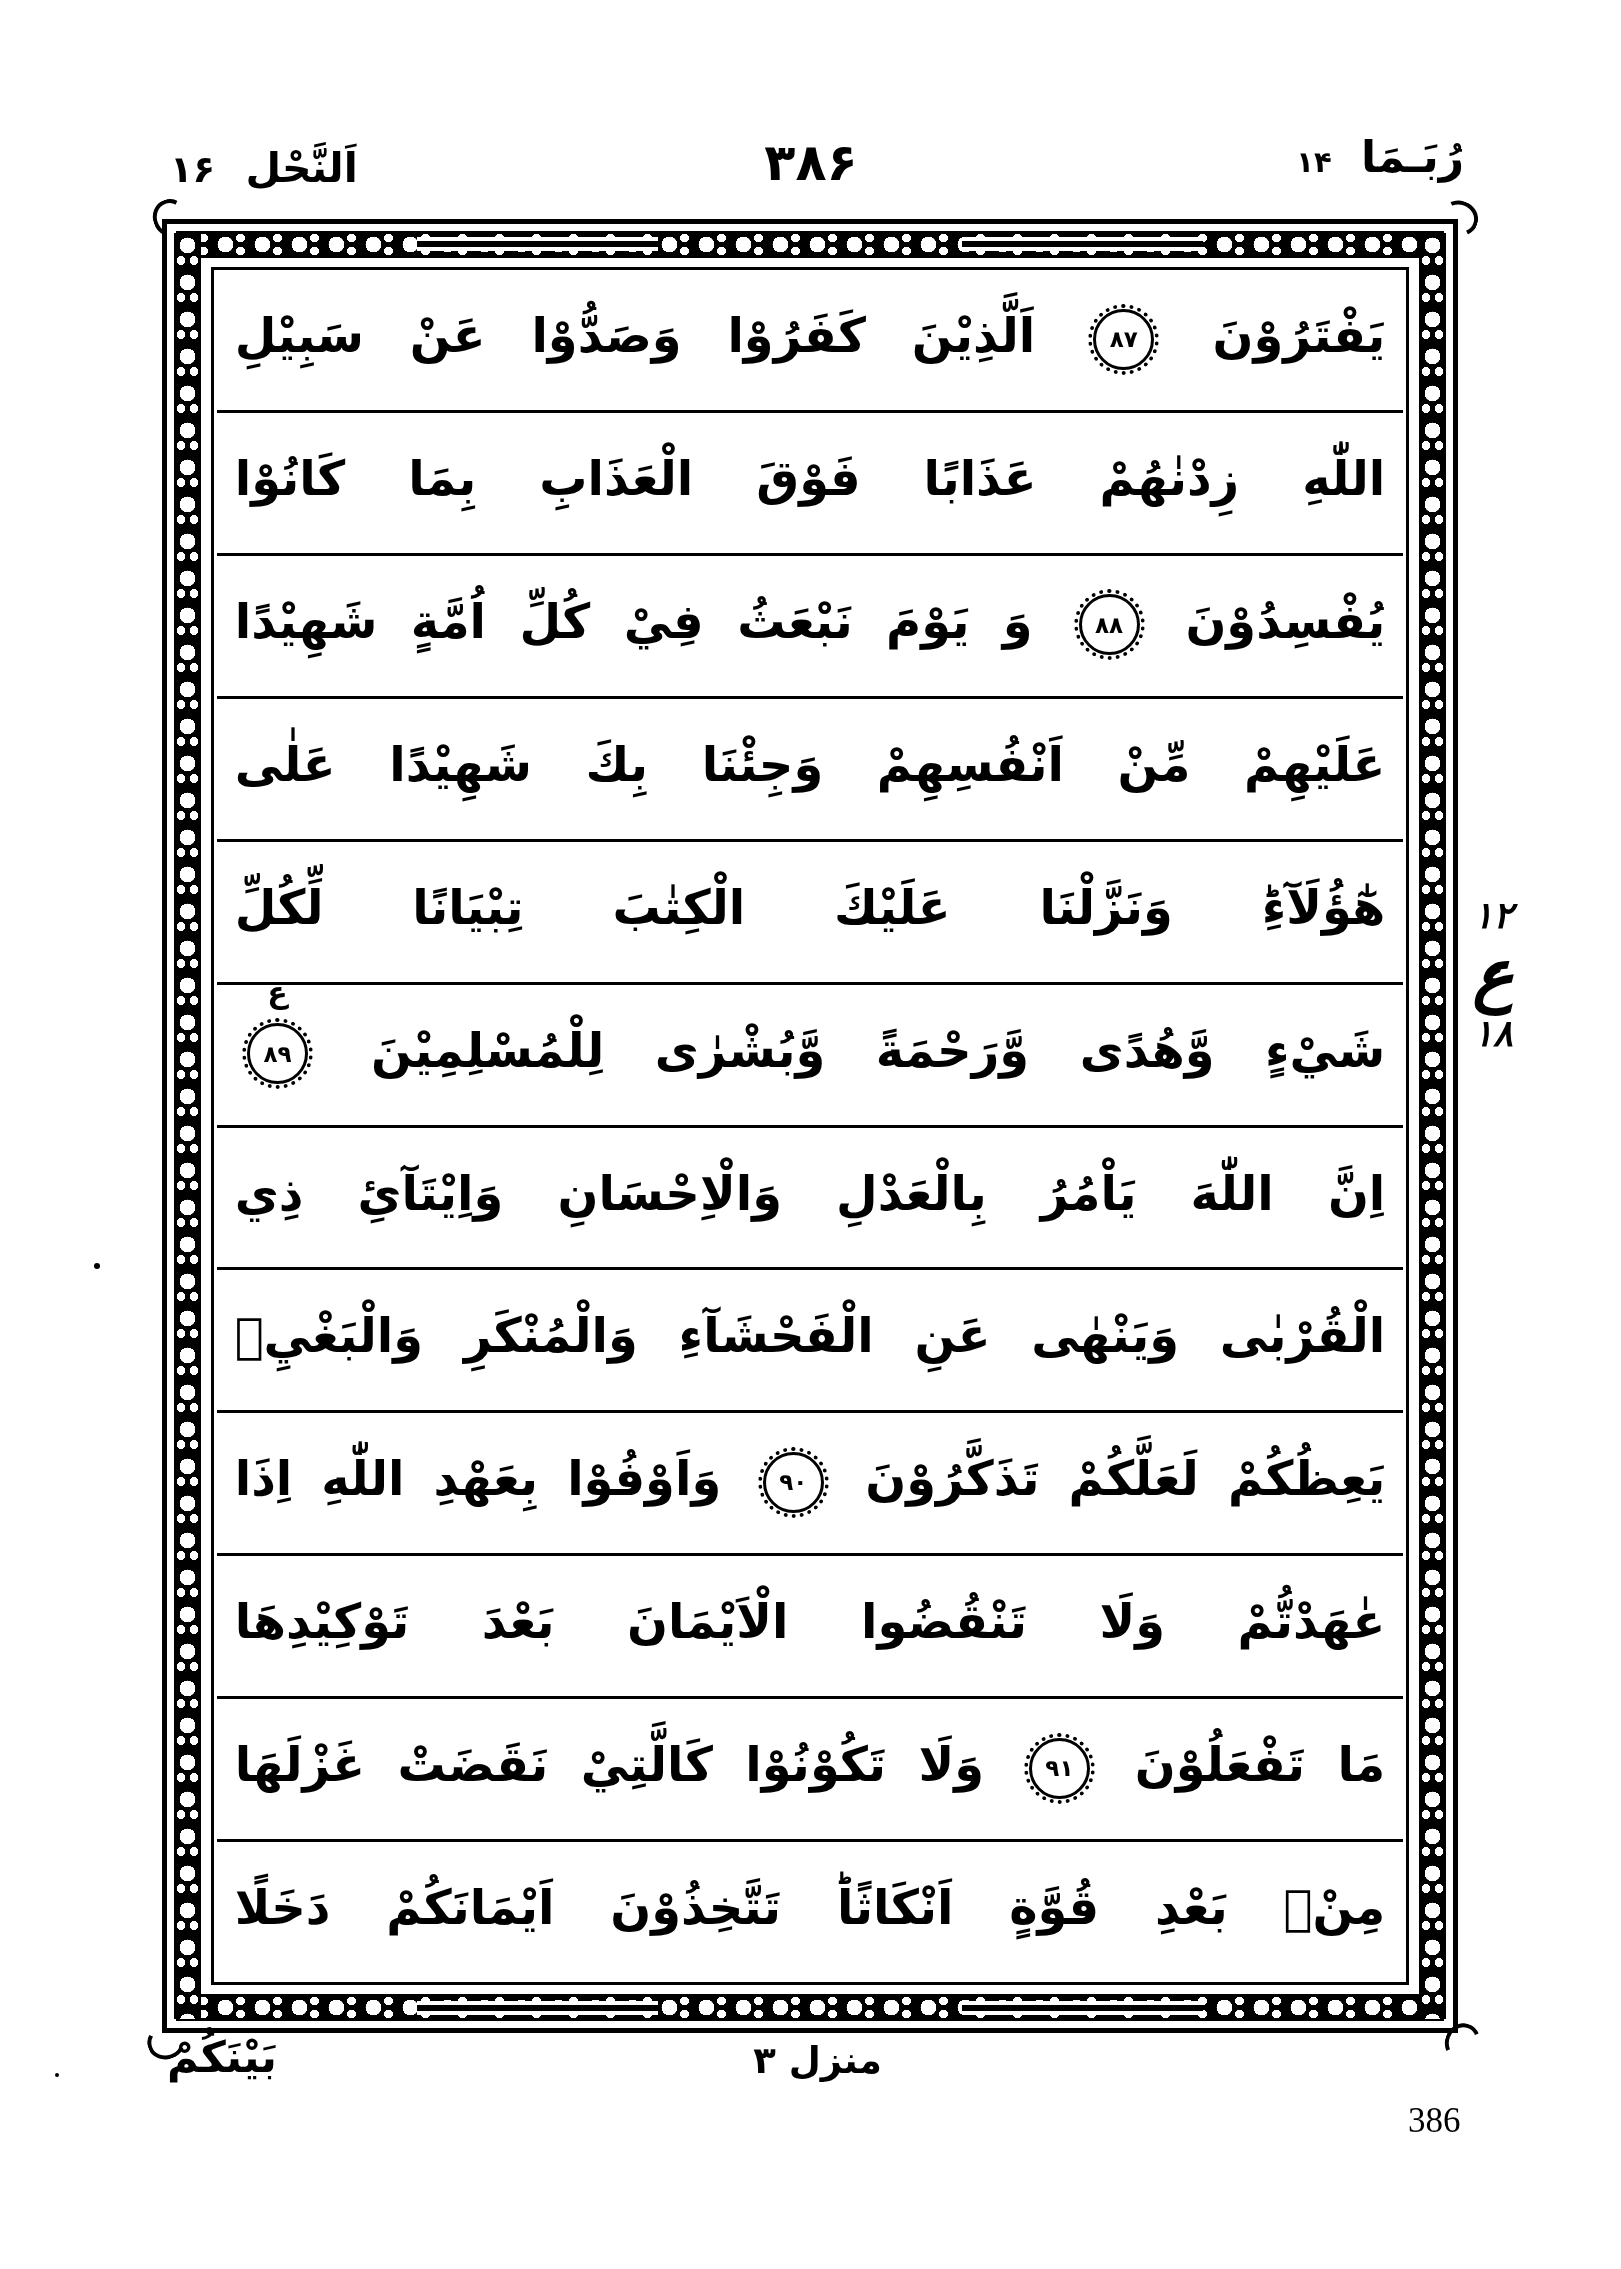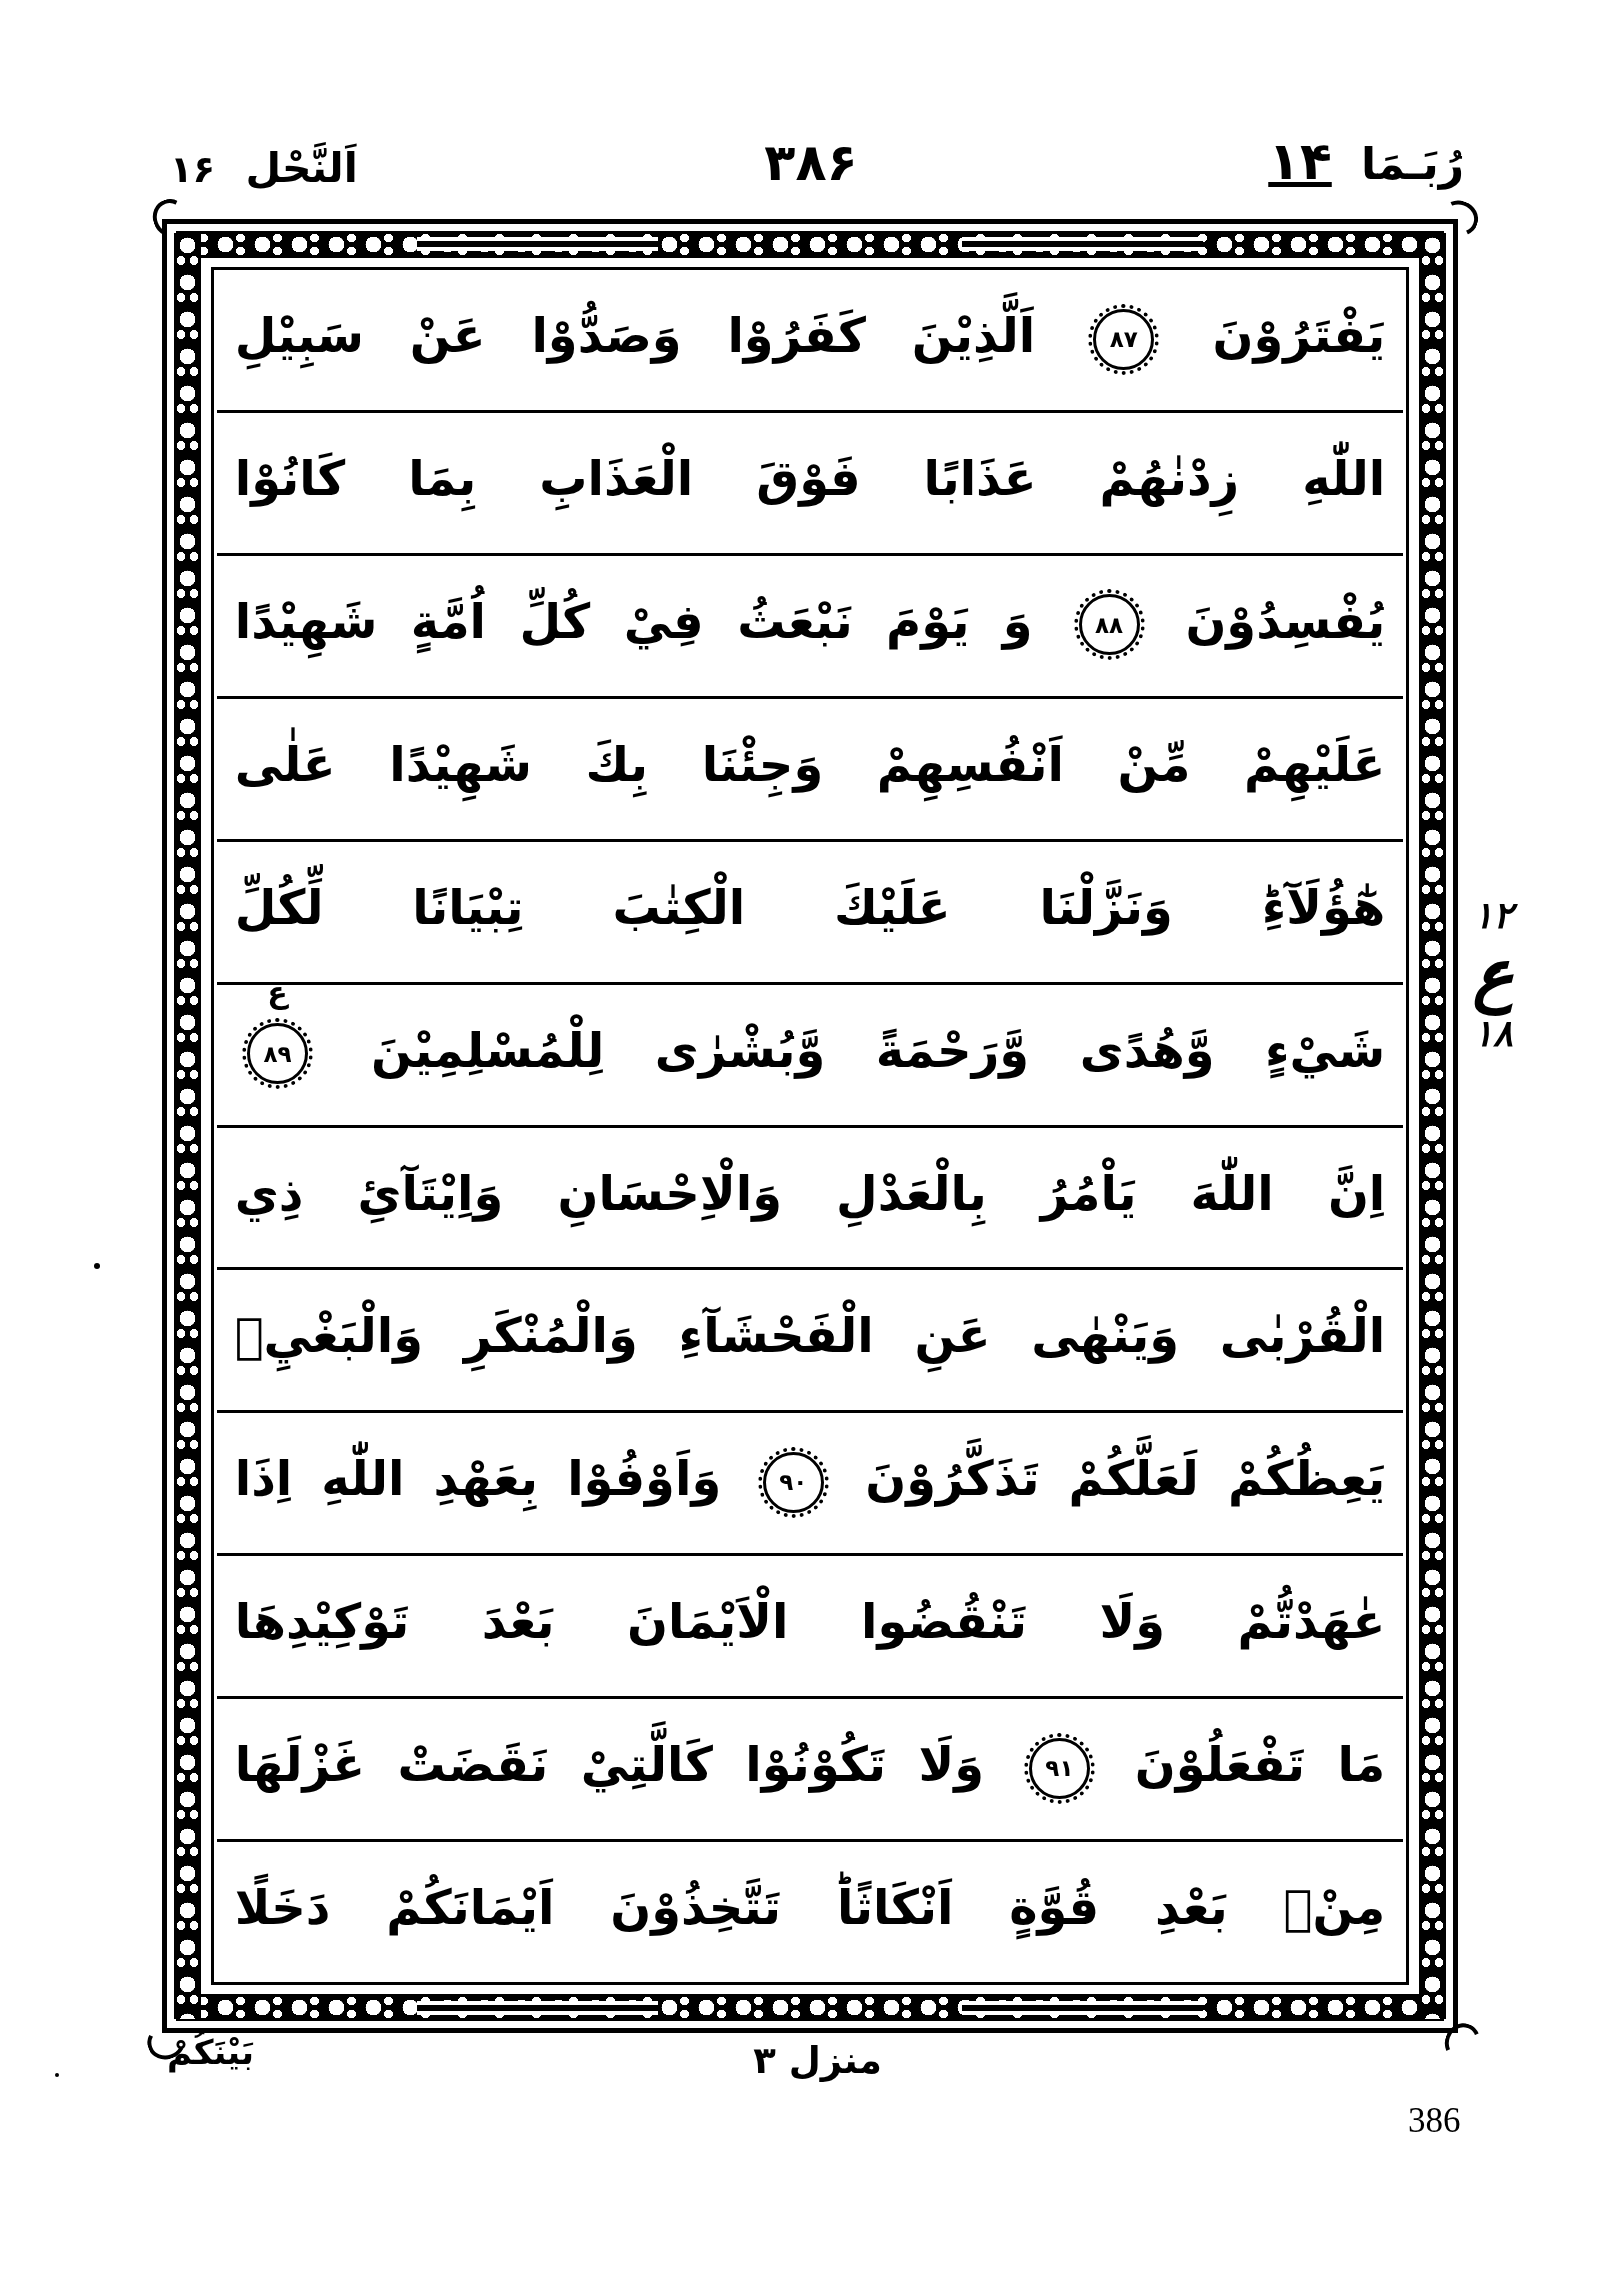--- a/index.html
+++ b/index.html
@@ -6,21 +6,21 @@
   body{
     width:1622px;height:2270px;position:relative;background:#fff;color:#000;
     font-family:"DejaVu Sans",sans-serif;overflow:hidden;
   }
   
   .hdr{position:absolute;font-weight:bold;direction:rtl;white-space:nowrap;}
   .hdr-left{left:170px;top:144px;font-size:41px;}
   .hdr-left .num{margin-right:16px;font-size:37px;text-align:right;}
   .hdr-center{left:0;right:0;top:133px;text-align:center;font-size:51px;letter-spacing:5.3px;}
   .hdr-right{right:158px;top:131px;font-size:44px;}
-  .hdr-right .num{margin-right:14px;font-size:52px;text-decoration:underline;}
+  .hdr-right .num{margin-right:14px;font-size:29px;}
 
   
   .frame{position:absolute;left:162px;top:219px;width:1296px;height:1814px;border:5.3px solid #000;box-sizing:border-box;}
   .band{position:absolute;background-color:#000;}
   .band-h{left:8.9px;right:8.9px;height:26.6px;
     background-image:
       radial-gradient(circle 8px at 12.4px 50%, #fff 98%, rgba(0,0,0,0) 99%),
       radial-gradient(circle 4.4px at 27.5px 26%, #fff 98%, rgba(0,0,0,0) 99%),
       radial-gradient(circle 4.4px at 27.5px 74%, #fff 98%, rgba(0,0,0,0) 99%);
     background-size:37px 100%;background-repeat:repeat-x;}
@@ -60,21 +60,21 @@
   .ruku-over{position:absolute;top:-51px;left:50%;transform:translateX(-50%);font-size:30px;font-weight:bold;}
 
   
   .ruku-stack{position:absolute;left:1461px;top:894px;width:64px;text-align:center;font-weight:bold;direction:rtl;font-style:italic;}
   .rk-top{font-size:37px;line-height:43px;}
   .rk-ain{position:relative;font-size:69px;line-height:74px;}
   .rk-inner{position:absolute;font-size:26.6px;left:50%;top:46%;transform:translate(-50%,-50%);}
   .rk-bottom{font-size:37px;line-height:46px;}
 
   
-  .catchword{position:absolute;left:167px;top:2032px;font-size:34px;font-weight:bold;direction:rtl;}
+  .catchword{position:absolute;left:167px;top:2032px;font-size:43px;font-weight:bold;direction:rtl;}
   .manzil{position:absolute;left:0;right:0;top:2039px;text-align:center;font-size:37px;font-weight:bold;direction:rtl;margin-left:13px;}
   .pageno{position:absolute;left:1408px;top:2053px;font-size:35px;font-family:"Liberation Serif",serif;margin-top:48px;}
 
   .speck{position:absolute;background:#000;border-radius:50%;}
   .speck-1{left:94px;top:1263px;width:6.2px;height:6.2px;}
   .speck-2{left:55px;top:2073px;width:4.4px;height:4.4px;}
 </style>
 </head>
 <body>
 

